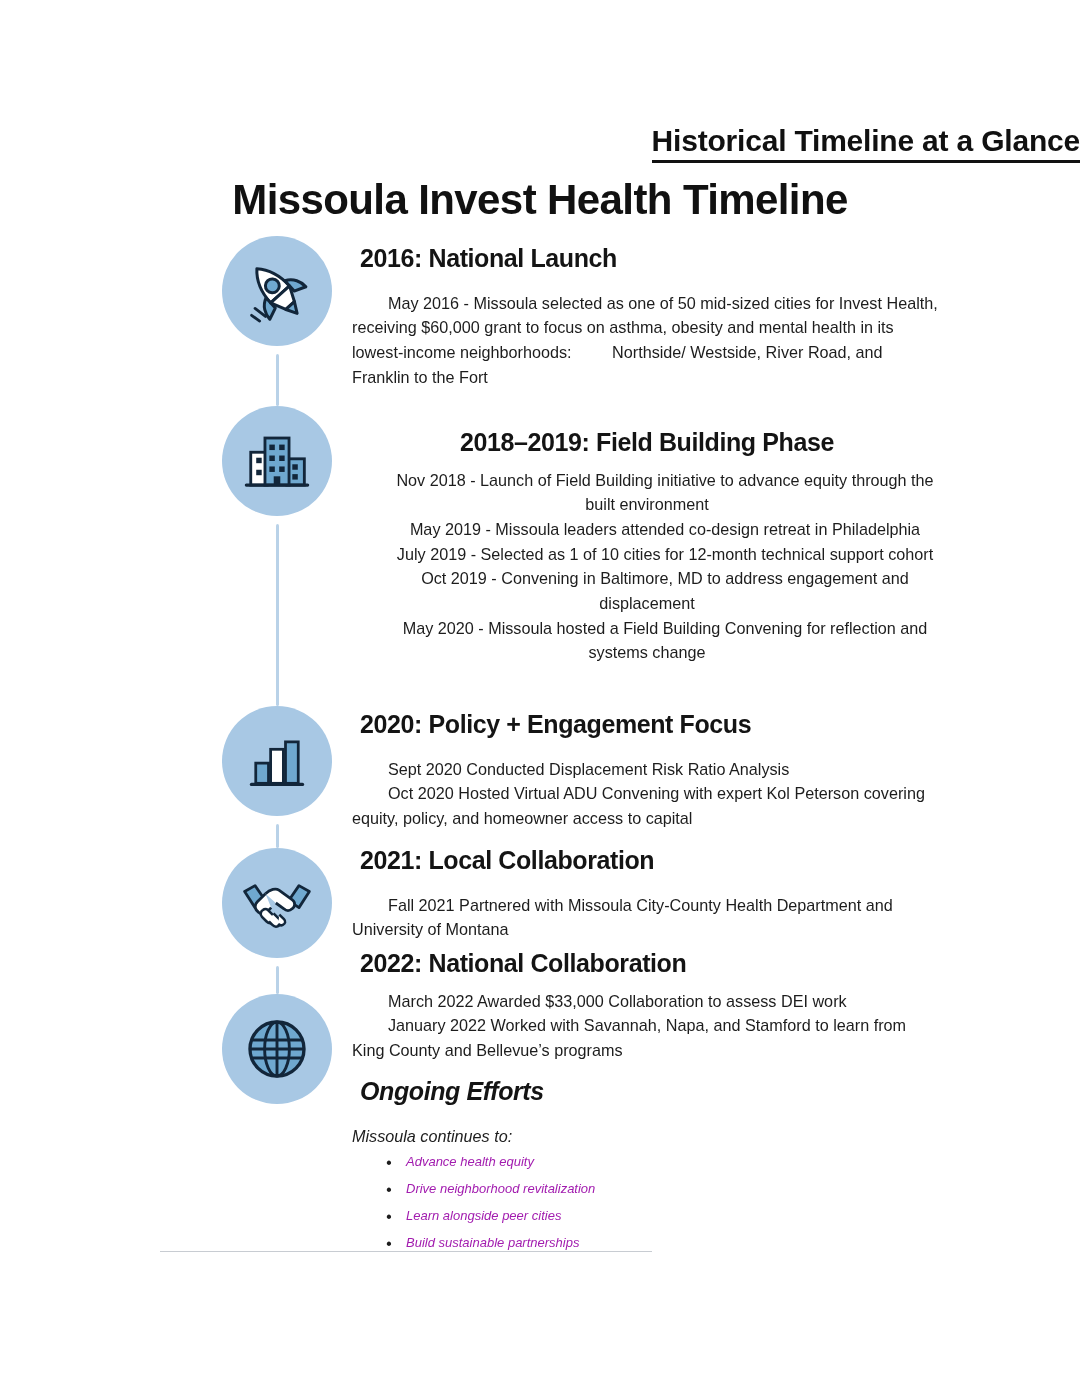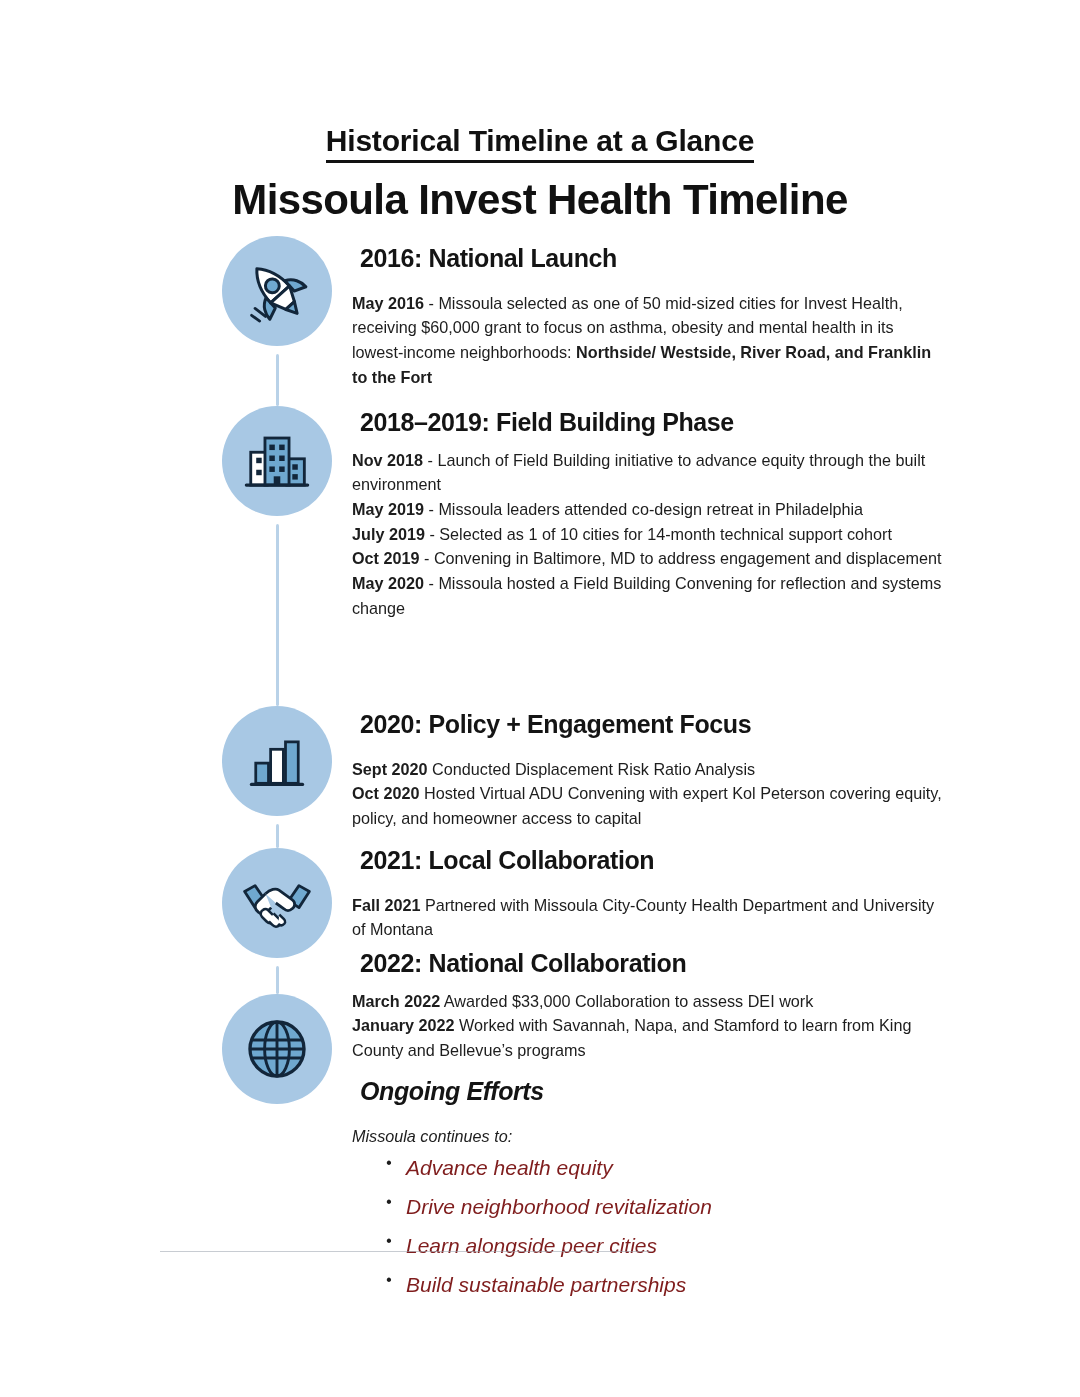--- a/index.html
+++ b/index.html
@@ -15,21 +15,21 @@
   }
 
   .page {
     position: relative;
     width: 1080px;
     height: 1397px;
   }
 
   
   .kicker {
-    text-align: center;
+    text-align: right;
     font-size: 30px;
     font-weight: bold;
     letter-spacing: -0.2px;
     color: #111111;
     margin: 0;
     padding-top: 126px;
     line-height: 1.0;
   }
   .kicker span {
     border-bottom: 3px solid #111111;
@@ -91,51 +91,51 @@
     color: #141414;
     margin: 8px;
     line-height: 1.15;
   }
   .sec-body {
     font-size: 16.2px;
     line-height: 1.52;
     color: #1d1d1d;
     margin: 0;
   }
-  .sec-body b { font-weight: bold; }
+  .sec-body b { font-weight: normal; margin-left: 36px; }
   .gap-a { height: 10px; }
   .gap-b { height: 3px; }
 
   .entry { margin: 0; }
 
   .bullets {
     margin: 4px 0 0 0;
     padding-left: 34px;
     list-style: none;
   }
   .bullets li {
-    font-size: 21px;
+    font-size: 13px;
     line-height: 1.52;
-    color: #7f1d1d;
+    color: #a21caf;
     position: relative;
     padding-left: 20px;
     margin-bottom: 7px;
   }
   .bullets li::before {
     content: "•";
     position: absolute;
     left: 0;
     top: -1px;
     font-size: 16px;
     color: #1d1d1d;
   }
 
   
   .s-2016  { position: absolute; top: 0px;   width: 590px; }
-  .s-2018  { position: absolute; top: 164px; width: 590px; }
+  .s-2018  { position: absolute; top: 184px; width: 590px; text-align: center; }
   .s-2020  { position: absolute; top: 466px; width: 590px; }
   .s-2021  { position: absolute; top: 602px; width: 590px; }
   .s-2022  { position: absolute; top: 705px; width: 590px; }
   .s-ong   { position: absolute; top: 833px; width: 590px; font-style: italic; }
 
   
   .bottom-rule {
     position: absolute;
     left: 160px;
     top: 1251px;
@@ -252,21 +252,21 @@
       <h3 class="sec-head">2016: National Launch</h3>
       <div class="gap-a"></div>
       <p class="sec-body entry"><b>May 2016</b><span>  - Missoula selected as one of 50 mid-sized cities for Invest Health, receiving $60,000 grant to focus on asthma, obesity and mental health in its lowest-income neighborhoods: </span><b>Northside/ Westside, River Road, and Franklin to the Fort</b></p>
     </div>
 
     <div class="s-2018">
       <h3 class="sec-head">2018–2019: Field Building Phase</h3>
       <div class="gap-b"></div>
       <p class="sec-body entry"><b>Nov 2018</b><span> - Launch of Field Building initiative to advance equity through the built environment</span></p>
       <p class="sec-body entry"><b>May 2019</b><span> - Missoula leaders attended co-design retreat in Philadelphia</span></p>
-      <p class="sec-body entry"><b>July 2019</b><span> - Selected as 1 of 10 cities for 14-month technical support cohort</span></p>
+      <p class="sec-body entry"><b>July 2019</b><span> - Selected as 1 of 10 cities for 12-month technical support cohort</span></p>
       <p class="sec-body entry"><b>Oct 2019</b><span> - Convening in Baltimore, MD to address engagement and displacement</span></p>
       <p class="sec-body entry"><b>May 2020</b><span> - Missoula hosted a Field Building Convening for reflection and systems change</span></p>
     </div>
 
     <div class="s-2020">
       <h3 class="sec-head">2020: Policy + Engagement Focus</h3>
       <div class="gap-a"></div>
       <p class="sec-body entry"><b>Sept 2020</b><span> Conducted Displacement Risk Ratio Analysis</span></p>
       <p class="sec-body entry"><b>Oct 2020</b><span> Hosted Virtual ADU Convening with expert Kol Peterson covering equity, policy, and homeowner access to capital</span></p>
     </div>

